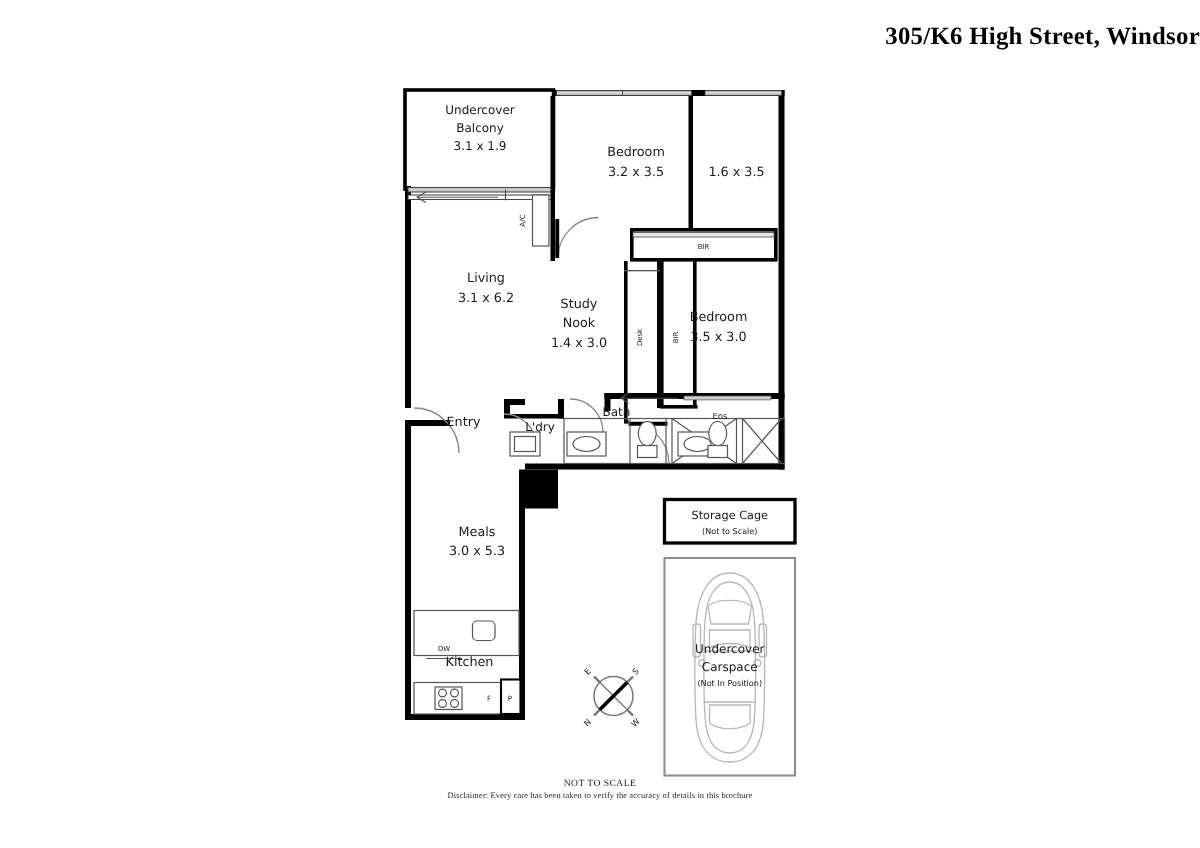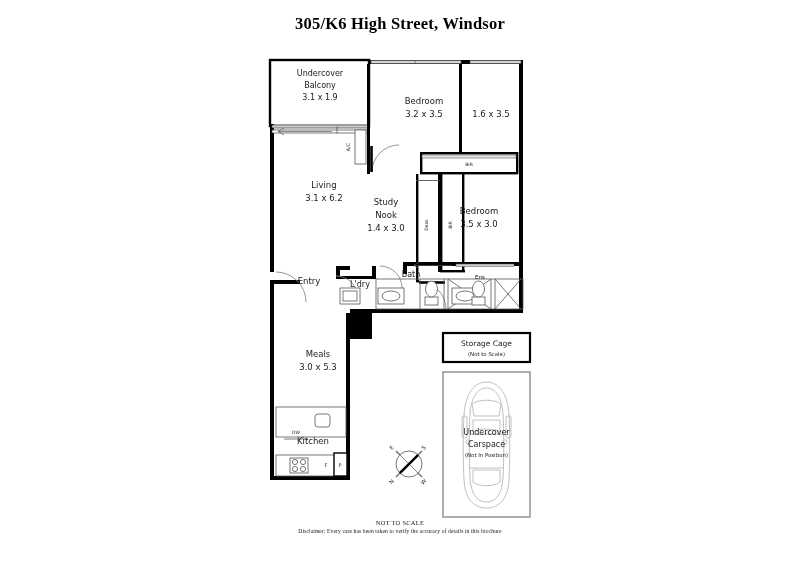--- a/index.html
+++ b/index.html
@@ -17,21 +17,21 @@
   #page {
     position: absolute;
     left: 0; top: 0;
     width: 800px; height: 565px;
     background: #ffffff;
   }
   #title {
     position: absolute;
     left: 0; top: 14px;
     width: 800px;
-    text-align: center;
+    text-align: right;
     font-family: "Liberation Serif", serif;
     font-weight: bold;
     font-size: 16.5px;
     color: #000000;
     letter-spacing: 0.2px;
   }
   #plan-svg {
     position: absolute;
     left: 0; top: 0;
   }

